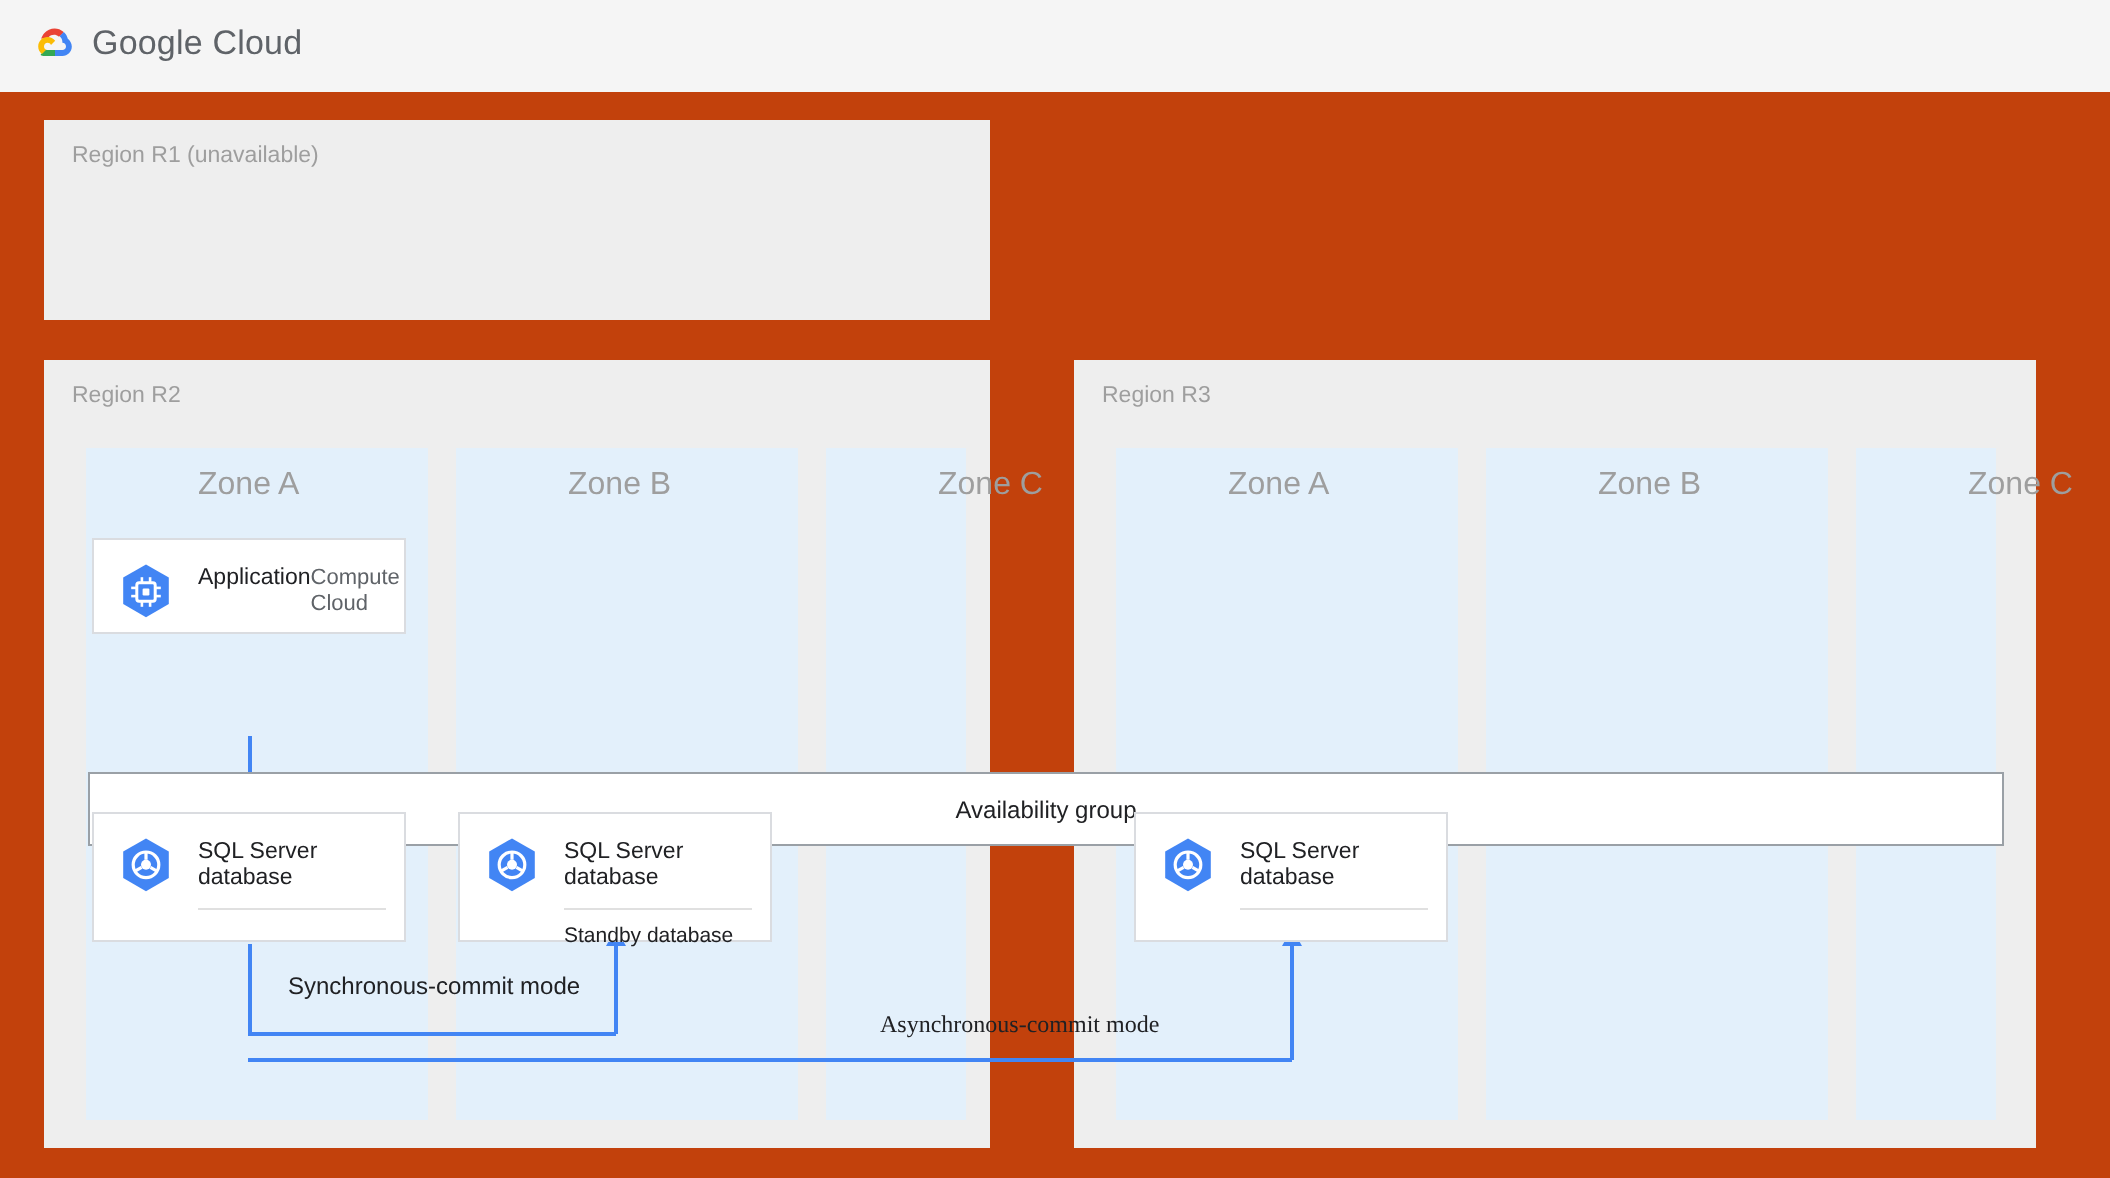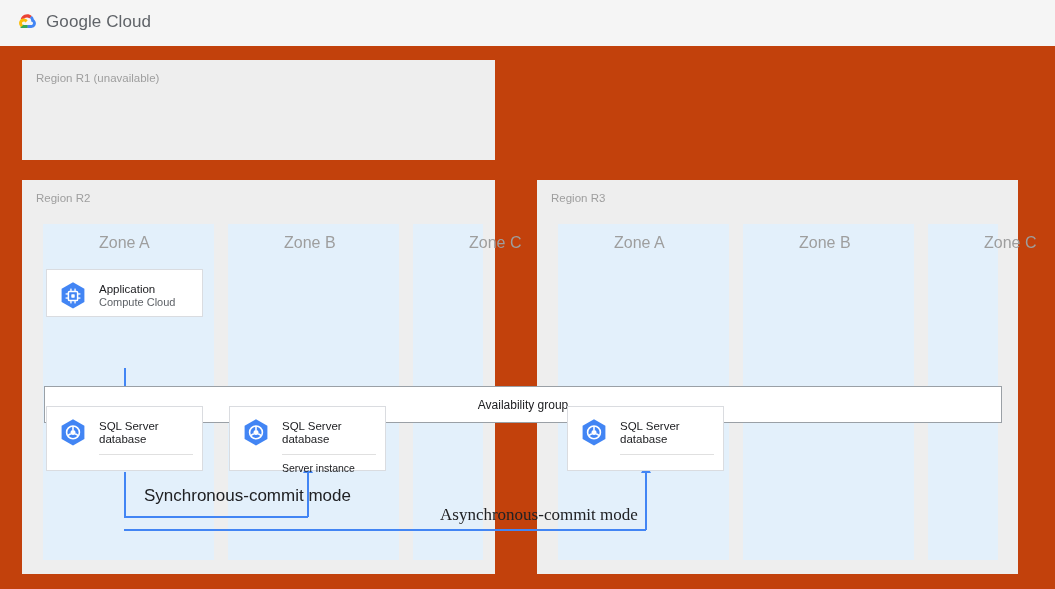--- a/index.html
+++ b/index.html
@@ -80,21 +80,21 @@
     align-items: center;
     padding: 9px 8px 8px 9px;
   }
   .card-icon {
     width: 34px; height: 34px;
     flex: 0 0 34px;
     margin-right: 9px;
   }
   .card-textcol {
     display: flex;
-    flex-direction: column;
+    flex-direction: row;
     justify-content: center;
   }
   .card-title {
     font-size: 11.5px;
     color: #202124;
     line-height: 13.5px;
     white-space: pre-line;
   }
   .card-sub {
     font-size: 11px;
@@ -147,21 +147,21 @@
   }
   .arrow-up {
     position: absolute;
     width: 0; height: 0;
     border-left: 5px solid transparent;
     border-right: 5px solid transparent;
     border-bottom: 9px solid #4285f4;
   }
   .conn-label {
     position: absolute;
-    font-size: 17px;
+    font-size: 12px;
     color: #202124;
     background: transparent;
     white-space: nowrap;
   }
 </style>
 </head>
 <body>
 
 <div id="header">
   <span id="logo-mark">
@@ -285,21 +285,21 @@
           <path d="M22.5 19.6 L19.2 17.7" stroke="#ffffff" stroke-width="1.6"></path>
           <path d="M11.5 19.6 L14.8 17.7" stroke="#ffffff" stroke-width="1.6"></path>
         </svg>
       </span>
       <span class="card-textcol">
         <span class="card-title">SQL Server
 database</span>
       </span>
     </div>
     <div class="card-divider"></div>
-    <div class="card-footer">Server instance</div>
+    <div class="card-footer">Standby database</div>
   </div>
 
   <div class="card" style="left:567px; top:360px; width:157px; height:65px;">
     <div class="card-top" style="padding-bottom:4px;">
       <span class="card-icon">
         <svg width="34" height="34" viewBox="0 0 34 34" xmlns="http://www.w3.org/2000/svg">
           <path d="M17 3.2 L28.4 9.8 L28.4 23.0 L17 29.6 L5.6 23.0 L5.6 9.8 Z" fill="#4285f4"></path>
           <circle cx="17" cy="16.4" r="6.4" fill="none" stroke="#ffffff" stroke-width="1.6"></circle>
           <circle cx="17" cy="16.4" r="2.5" fill="#ffffff"></circle>
           <path d="M17 10.0 L17 13.9" stroke="#ffffff" stroke-width="1.6"></path>

